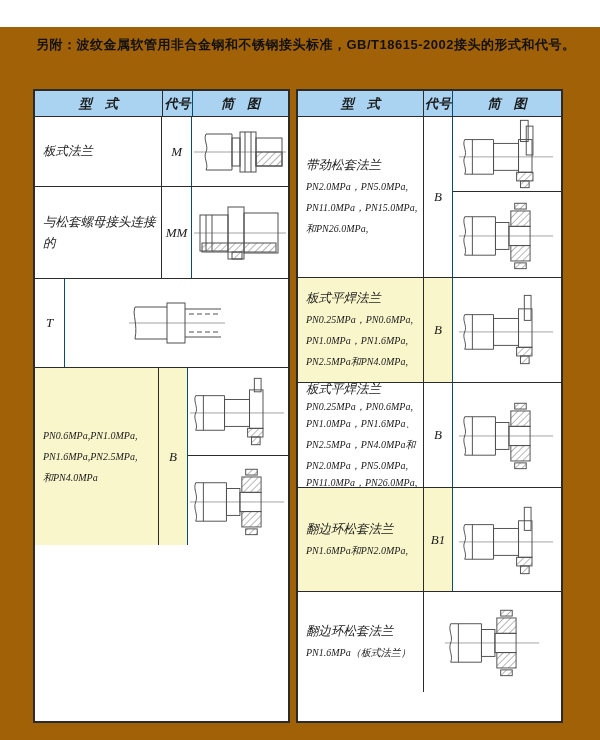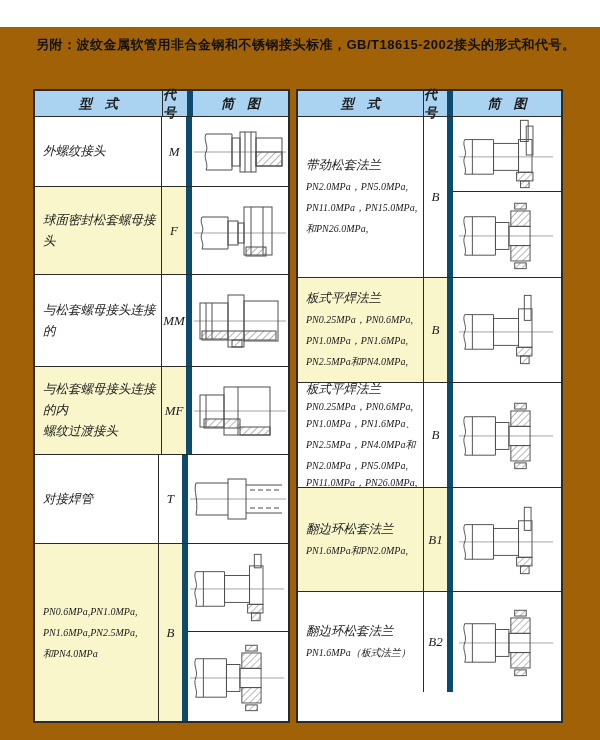--- a/index.html
+++ b/index.html
@@ -10,21 +10,21 @@
   .tbl{position:absolute;top:62px;height:634px;border:2px solid #2b2b2b;
        background:#ffffff;box-sizing:border-box;display:flex;flex-direction:column;font-style:italic;}
   .tbl.left{left:33px;width:257px;}
   .tbl.right{left:296px;width:267px;}
   .tr{display:flex;border-bottom:1px solid #2b2b2b;box-sizing:border-box;flex:0 0 auto;}
   .tr:last-child{border-bottom:none;}
   .th{height:26px;background:#a9d3f0;}
   .hc{display:flex;align-items:center;justify-content:center;font-weight:bold;
       font-size:13px;}
   .c1{width:128px;border-right:1px solid #2b2b2b;box-sizing:border-box;}
-  .c2{width:30px;border-right:6px solid #0c4a6e;box-sizing:border-box;}
+  .c2{width:30px;border-right:1px solid #0c4a6e;box-sizing:border-box;}
   .c3{flex:1;box-sizing:border-box;}
   .tbl.right .c1{width:126px;}
   .tbl.right .c2{width:29px;}
   .lbl{height:100%;display:flex;flex-direction:column;justify-content:center;
        padding:4px 4px 4px 8px;box-sizing:border-box;}
   .cn{font-size:12.5px;line-height:21px;}
   .pn{font-family:"Liberation Serif",serif;font-size:10px;line-height:21px;}
   .code{display:flex;align-items:center;justify-content:center;
         font-family:"Liberation Serif",serif;font-size:13px;}
   .hl .c1,.hl .c2{background:#f9f6cc;}
@@ -55,58 +55,38 @@
   <div class="tbl left">
     <div class="tr th">
       <div class="c1 hc">型　式</div>
       <div class="c2 hc">代号</div>
       <div class="c3 hc">简　图</div>
     </div>
 
     <div class="tr" style="height:70px">
       <div class="c1">
         <div class="lbl">
-            <div class="cn">外螺纹接头</div>
+            <div class="cn">板式法兰</div>
           </div>
       </div>
       <div class="c2 code">M</div>
       <div class="c3 sk">
         <svg class="d" width="96" height="60" viewBox="0 0 96 60">
           <line class="cl" x1="2" y1="30" x2="94" y2="30"></line>
           <path d="M14 12 c-3 6 3 12 0 18 c-3 6 3 12 0 18 H40 V12 Z"></path>
           <rect x="40" y="16" width="8" height="28"></rect>
           <rect x="48" y="10" width="16" height="40"></rect>
           <line x1="53" y1="10" x2="53" y2="50"></line>
             <line x1="59" y1="10" x2="59" y2="50"></line>
           <rect x="64" y="16" width="26" height="28"></rect>
           <rect class="hatch" x="64" y="30" width="26" height="14"></rect>
         </svg>
       </div>
     </div>
 
-    <div class="tr hl" style="height:88px">
-      <div class="c1">
-        <div class="lbl">
-            <div class="cn">球面密封松套螺母接头</div>
-          </div>
-      </div>
-      <div class="c2 code">F</div>
-      <div class="c3 sk">
-        <svg class="d" width="96" height="64" viewBox="0 0 96 64">
-          <line class="cl" x1="2" y1="34" x2="94" y2="34"></line>
-          <path d="M10 18 c-3 6 3 10 0 16 c-3 6 3 10 0 16 H36 V18 Z"></path>
-          <rect x="36" y="22" width="10" height="24"></rect>
-          <rect x="46" y="24" width="6" height="20"></rect>
-          <rect x="52" y="8" width="28" height="48"></rect>
-          <line x1="59" y1="8" x2="59" y2="56"></line>
-            <line x1="71" y1="8" x2="71" y2="56"></line>
-          <rect class="hatch" x="54" y="48" width="20" height="9"></rect>
-        </svg>
-      </div>
-    </div>
 
     <div class="tr" style="height:92px">
       <div class="c1">
         <div class="lbl">
           <div class="cn">与松套螺母接头连接的</div>
         </div>
       </div>
       <div class="c2 code">MM</div>
       <div class="c3 sk">
         <svg class="d" width="96" height="64" viewBox="0 0 96 64">
@@ -115,47 +95,22 @@
           <line x1="14" y1="14" x2="14" y2="50"></line>
             <line x1="20" y1="14" x2="20" y2="50"></line>
           <rect x="36" y="6" width="16" height="52"></rect>
           <rect x="52" y="12" width="34" height="40"></rect>
           <rect class="hatch" x="10" y="42" width="74" height="9"></rect>
           <rect class="hatch" x="40" y="51" width="10" height="7"></rect>
         </svg>
       </div>
     </div>
 
-    <div class="tr hl" style="height:88px">
-      <div class="c1">
-        <div class="lbl">
-          <div class="cn">与松套螺母接头连接的内</div>
-          <div class="cn">螺纹过渡接头</div>
-        </div>
-      </div>
-      <div class="c2 code">MF</div>
-      <div class="c3 sk">
-        <svg class="d" width="96" height="64" viewBox="0 0 96 64">
-          <line class="cl" x1="2" y1="32" x2="94" y2="32"></line>
-          <rect x="8" y="16" width="24" height="32"></rect>
-          <line x1="14" y1="16" x2="14" y2="48"></line>
-          <rect x="32" y="8" width="46" height="48"></rect>
-          <line x1="46" y1="8" x2="46" y2="56"></line>
-          <rect class="hatch" x="12" y="40" width="36" height="9"></rect>
-          <rect class="hatch" x="48" y="48" width="30" height="8"></rect>
-        </svg>
-      </div>
-    </div>
 
     <div class="tr" style="height:89px">
-      <div class="c1">
-        <div class="lbl">
-            <div class="cn">对接焊管</div>
-          </div>
-      </div>
       <div class="c2 code">T</div>
       <div class="c3 sk">
         <svg class="d" width="100" height="64" viewBox="0 0 100 64">
           <line class="cl" x1="2" y1="32" x2="98" y2="32"></line>
           <path d="M8 16 c-3 8 3 16 0 32"></path>
           <line x1="8" y1="16" x2="40" y2="16"></line>
             <line x1="8" y1="48" x2="40" y2="48"></line>
           <rect x="40" y="12" width="18" height="40"></rect>
           <line x1="58" y1="18" x2="94" y2="18"></line>
             <line x1="58" y1="46" x2="94" y2="46"></line>
@@ -324,21 +279,20 @@
       </div>
     </div>
 
     <div class="tr" style="height:100px">
       <div class="c1">
         <div class="lbl">
           <div class="cn">翻边环松套法兰</div>
           <div class="pn">PN1.6MPa（板式法兰）</div>
         </div>
       </div>
-      <div class="c2 code">B2</div>
       <div class="c3 sk">
         <svg class="d" width="100" height="80" viewBox="0 0 104 80">
           <line class="cl" x1="2" y1="41" x2="100" y2="41"></line>
           <path d="M8 21 c-3 7 3 13 0 20 c-3 7 3 13 0 20 H40 V21 Z"></path>
           <line x1="16" y1="21" x2="16" y2="61"></line>
           <rect x="40" y="27" width="14" height="28"></rect>
           <rect class="hatch" x="56" y="15" width="20" height="16"></rect>
           <rect class="hatch" x="56" y="51" width="20" height="16"></rect>
           <rect x="54" y="31" width="22" height="20"></rect>
           <rect class="hatch" x="60" y="7" width="12" height="6"></rect>

